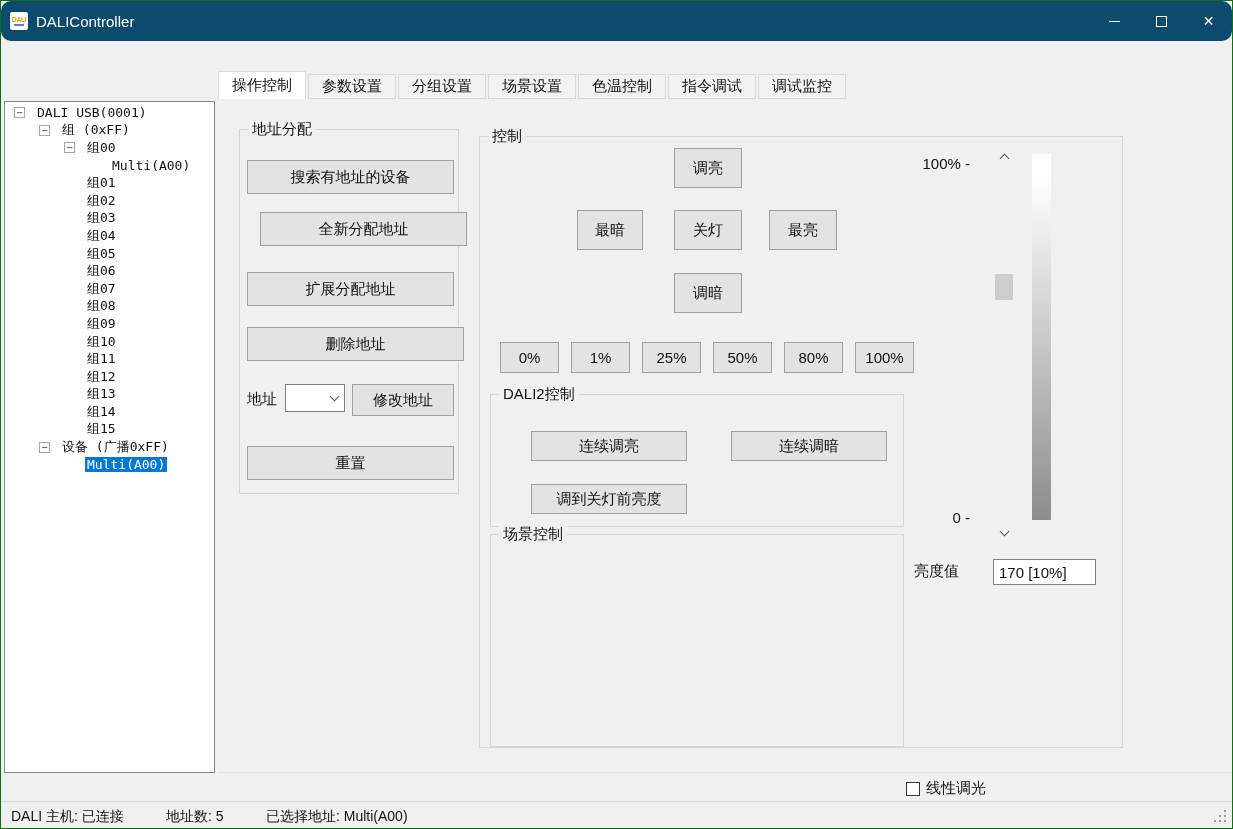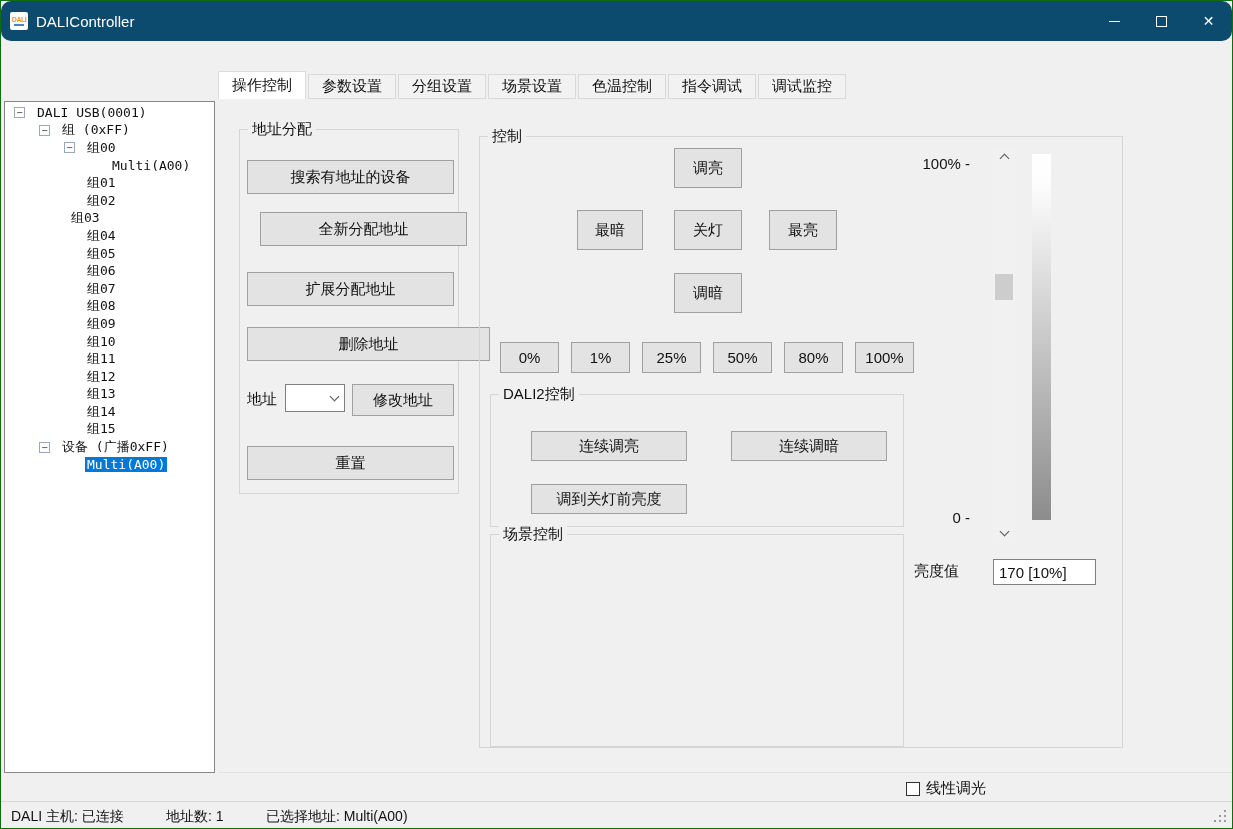--- a/index.html
+++ b/index.html
@@ -136,21 +136,21 @@
       </div>
       <div class="tree-row" style="padding-left: 105px;">
         <span class="tree-label">Multi(A00)</span>
       </div>
       <div class="tree-row" style="padding-left: 80px;">
         <span class="tree-label">组01</span>
       </div>
       <div class="tree-row" style="padding-left: 80px;">
         <span class="tree-label">组02</span>
       </div>
-      <div class="tree-row" style="padding-left: 64px;">
+      <div class="tree-row" style="padding-left: 80px;">
         <span class="tree-label">组03</span>
       </div>
       <div class="tree-row" style="padding-left: 80px;">
         <span class="tree-label">组04</span>
       </div>
       <div class="tree-row" style="padding-left: 80px;">
         <span class="tree-label">组05</span>
       </div>
       <div class="tree-row" style="padding-left: 80px;">
         <span class="tree-label">组06</span>
@@ -201,21 +201,21 @@
       <div class="tab">调试监控</div>
     </div>
 
   <div class="tabpage">
 
     <div class="groupbox" style="left:21px;top:30px;width:220px;height:365px;">
       <span class="gb-legend">地址分配</span>
       <div class="btn" style="left:7px;top:30px;width:207px;height:34px;">搜索有地址的设备</div>
       <div class="btn" style="left:20px;top:82px;width:207px;height:34px;">全新分配地址</div>
       <div class="btn" style="left:7px;top:142px;width:207px;height:34px;">扩展分配地址</div>
-      <div class="btn" style="left:7px;top:197px;width:243px;height:34px;">删除地址</div>
+      <div class="btn" style="left:7px;top:197px;width:217px;height:34px;">删除地址</div>
       <span class="addr-label">地址</span>
       <div class="combo">
         <span></span>
         <span class="chev"></span>
       </div>
       <div class="btn" style="left:112px;top:254px;width:102px;height:32px;">修改地址</div>
       <div class="btn" style="left:7px;top:316px;width:207px;height:34px;">重置</div>
     </div>
 
     <div class="groupbox" style="left:261px;top:37px;width:644px;height:612px;">
@@ -266,18 +266,18 @@
     </div>
   </div>
 
   <div class="checkrow">
     <span class="checkbox"></span>
     <span class="checklabel">线性调光</span>
   </div>
 
   <div class="statusbar">
     <span class="status-item" style="left:10px;">DALI 主机: 已连接</span>
-    <span class="status-item" style="left:165px;">地址数: 1</span>
+    <span class="status-item" style="left:165px;">地址数: 5</span>
     <span class="status-item" style="left:265px;">已选择地址: Multi(A00)</span>
     <span class="grip"></span>
   </div>
 
 </div>
 
 </body></html>

